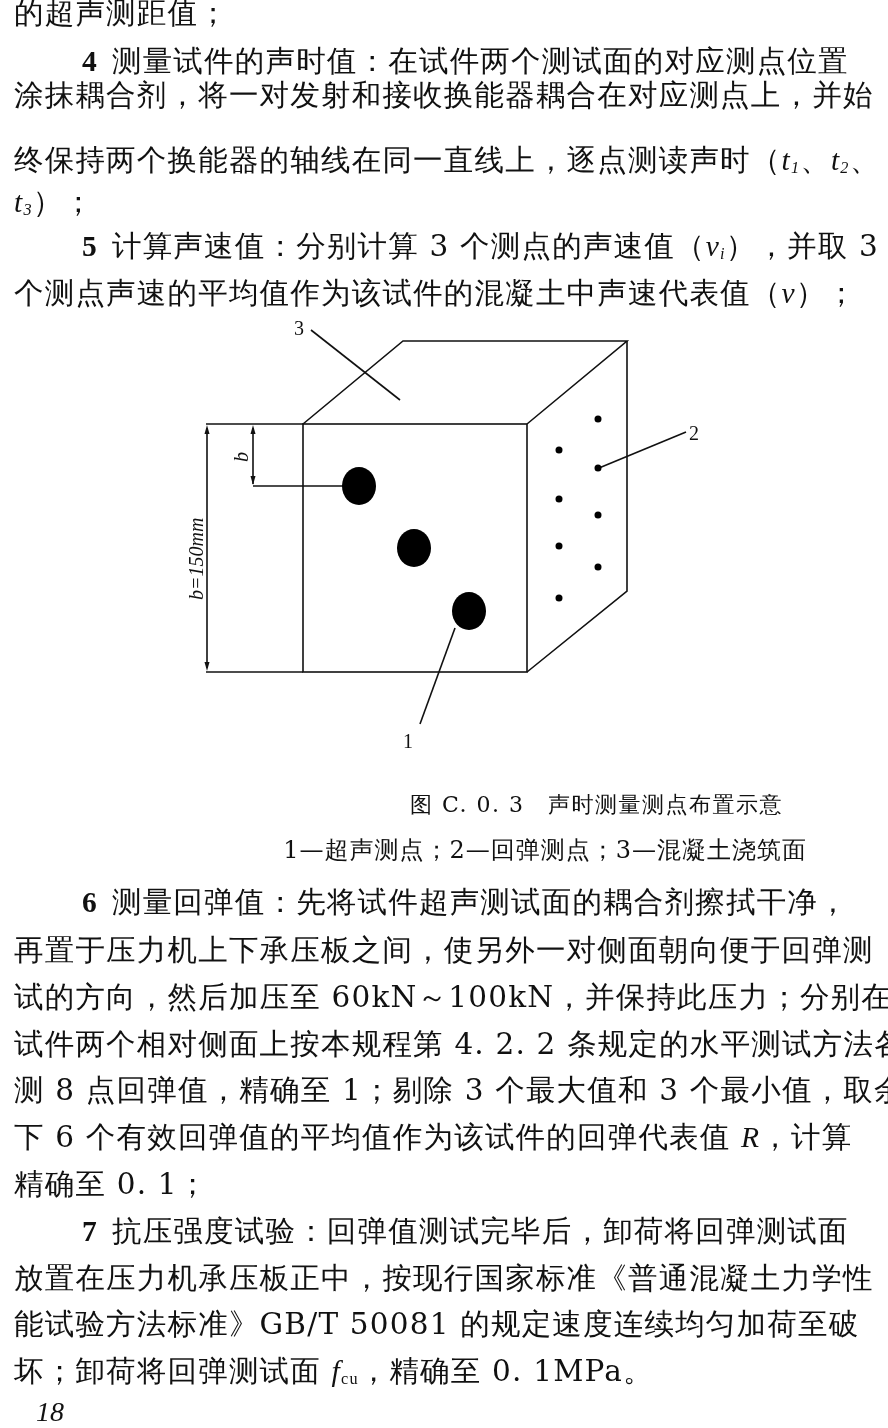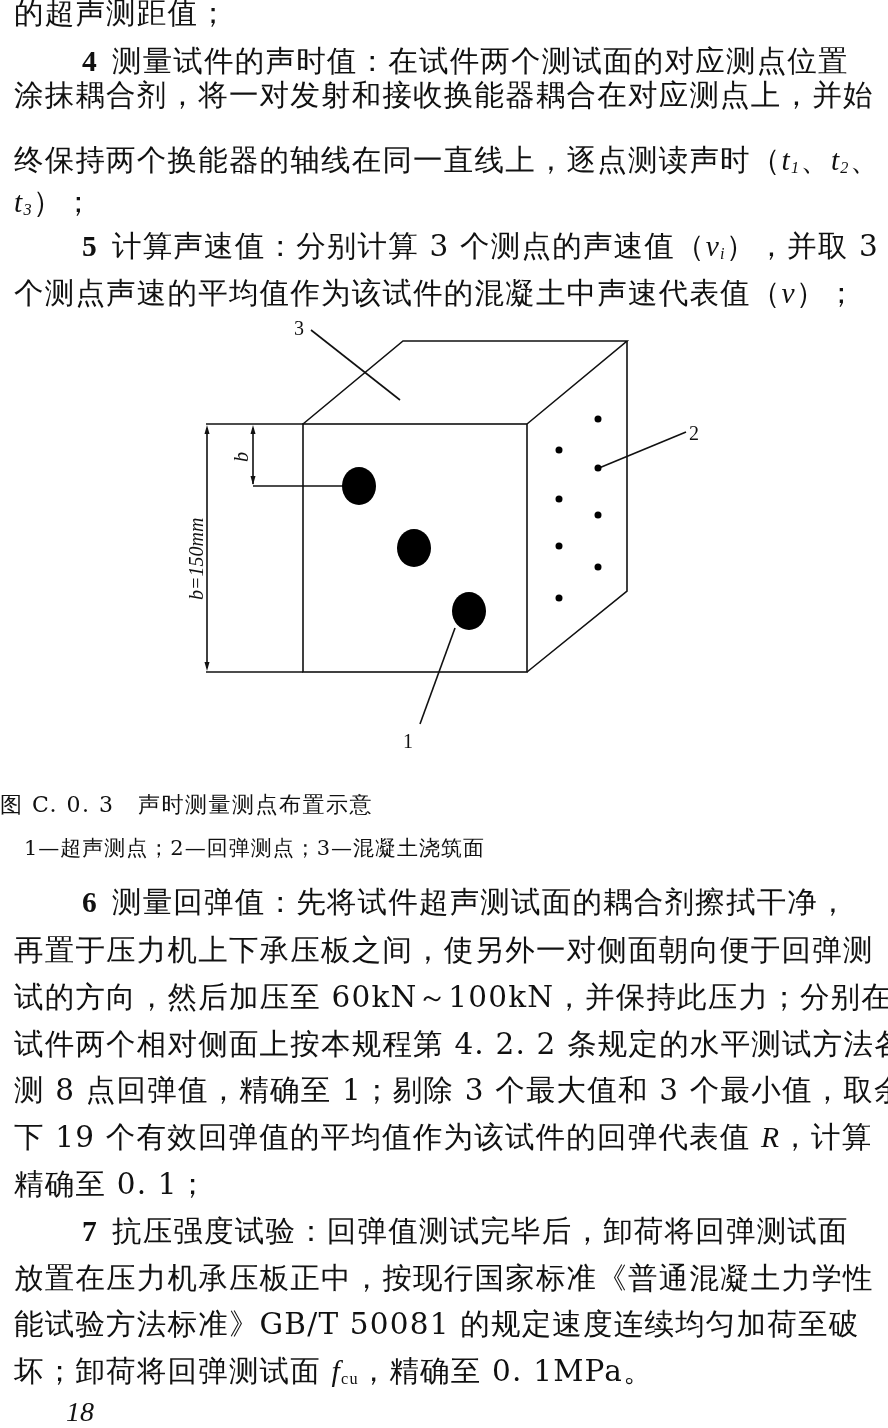--- a/index.html
+++ b/index.html
@@ -3,24 +3,24 @@
 <meta charset="utf-8">
 <style>
   html, body { margin:0; padding:0; background:#ffffff; }
   body { width:888px; height:1428px; position:relative; overflow:hidden;
          font-family:"DejaVu Serif","Liberation Serif",serif; color:#111; }
   .line { position:absolute; left:14px; font-size:29.5px; line-height:38px; white-space:nowrap; letter-spacing:1.2px; }
   .ind { left:74px;margin-left:8px; }
   .num { font-family:"Liberation Serif",serif; font-weight:bold; margin-right:14px; }
   .it { font-family:"Liberation Serif",serif; font-style:italic; }
   sub { font-size:0.55em; vertical-align:-0.2em; }
-  .caption { position:absolute; left:0; width:776px; text-align:left; }
+  .caption { position:absolute; left:7px; width:776px; text-align:right; }
   .cap1 { top:790px; font-size:22px; letter-spacing:1.5px; }
-  .cap2 { top:834px; font-size:21px; letter-spacing:1px;padding-left:24px; }
-  .pageno { position:absolute; left:36px; top:1396px; font-family:"Liberation Serif",serif; font-style:italic; font-size:28px;margin-left:30px; }
+  .cap2 { top:834px; font-size:24px; letter-spacing:1px;padding-left:24px; }
+  .pageno { position:absolute; left:36px; top:1396px; font-family:"Liberation Serif",serif; font-style:italic; font-size:28px; }
   svg { position:absolute; left:0; top:0; }
 </style>
 </head>
 <body>
 
 <div class="line" style="top:-6px;">的超声测距值；</div>
 
 <div class="line ind" style="top:42px;"><span class="num">4</span><span>测量试件的声时值：在试件两个测试面的对应测点位置</span></div>
 <div class="line" style="top:76px;">涂抹耦合剂，将一对发射和接收换能器耦合在对应测点上，并始</div>
 <div class="line" style="top:141px;"><span>终保持两个换能器的轴线在同一直线上，逐点测读声时（</span><span class="it"><span>t</span><sub>1</sub></span><span>、</span><span class="it"><span>t</span><sub>2</sub></span><span>、</span></div>
@@ -84,21 +84,21 @@
 </svg>
 
 <div class="caption cap1">图 C. 0. 3　声时测量测点布置示意</div>
 <div class="caption cap2">1—超声测点；2—回弹测点；3—混凝土浇筑面</div>
 
 <div class="line ind" style="top:883px;"><span class="num">6</span><span>测量回弹值：先将试件超声测试面的耦合剂擦拭干净，</span></div>
 <div class="line" style="top:931px;">再置于压力机上下承压板之间，使另外一对侧面朝向便于回弹测</div>
 <div class="line" style="top:978px;">试的方向，然后加压至 60kN～100kN，并保持此压力；分别在</div>
 <div class="line" style="top:1025px;">试件两个相对侧面上按本规程第 4. 2. 2 条规定的水平测试方法各</div>
 <div class="line" style="top:1071px;">测 8 点回弹值，精确至 1；剔除 3 个最大值和 3 个最小值，取余</div>
-<div class="line" style="top:1118px;"><span>下 19 个有效回弹值的平均值作为该试件的回弹代表值 </span><span class="it">R</span><span>，计算</span></div>
+<div class="line" style="top:1118px;"><span>下 6 个有效回弹值的平均值作为该试件的回弹代表值 </span><span class="it">R</span><span>，计算</span></div>
 <div class="line" style="top:1165px;">精确至 0. 1；</div>
 
 <div class="line ind" style="top:1212px;"><span class="num">7</span><span>抗压强度试验：回弹值测试完毕后，卸荷将回弹测试面</span></div>
 <div class="line" style="top:1259px;">放置在压力机承压板正中，按现行国家标准《普通混凝土力学性</div>
 <div class="line" style="top:1305px;">能试验方法标准》GB/T 50081 的规定速度连续均匀加荷至破</div>
 <div class="line" style="top:1352px;"><span>坏；卸荷将回弹测试面 </span><span class="it"><span>f</span><sub style="font-style:normal;margin-top:20px;">cu</sub></span><span>，精确至 0. 1MPa。</span></div>
 
 <div class="pageno">18</div>
 
 </body></html>

